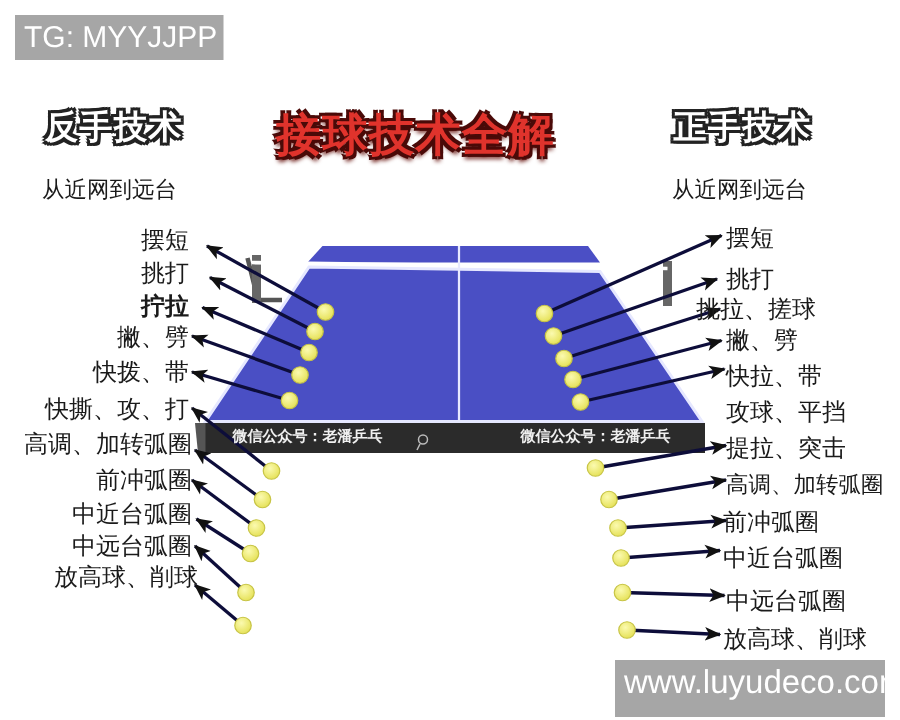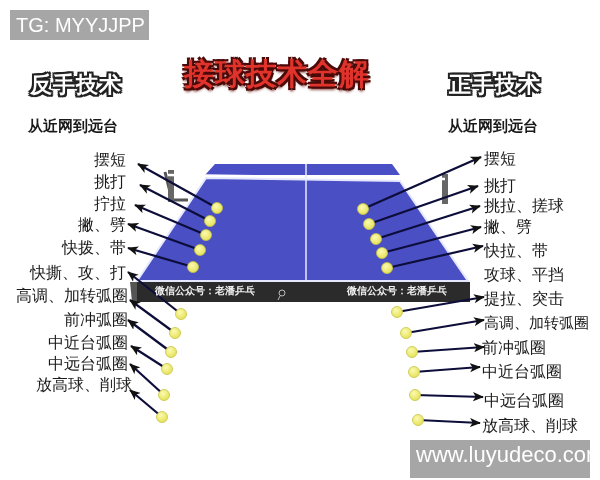--- a/index.html
+++ b/index.html
@@ -1,24 +1,24 @@
 <!DOCTYPE html>
 <html><head>
 <meta charset="utf-8">
 <style>
   html,body{margin:0;padding:0;}
   body{width:600px;height:480px;position:relative;background:#ffffff;overflow:hidden;font-family:"DejaVu Sans",sans-serif;}
   .wm{position:absolute;background:#a6a6a6;color:#ffffff;font-family:"Liberation Sans",sans-serif;}
   .wm-top{left:10px;top:10px;width:139px;height:30px;font-size:20px;line-height:30px;padding-left:6px;box-sizing:border-box;}
   .wm-bot{left:410px;top:440px;width:180px;height:38px;font-size:22px;line-height:30px;padding-left:6px;box-sizing:border-box;}
-  .title-main{position:absolute;left:184px;top:54px;font-size:30px;font-weight:bold;color:#e0332c;letter-spacing:1px;
+  .title-main{position:absolute;left:184px;top:70px;font-size:30px;font-weight:bold;color:#e0332c;letter-spacing:1px;
     text-shadow:-2px -2px 0 #4a0a08,2px -2px 0 #4a0a08,-2px 2px 0 #4a0a08,2px 2px 0 #4a0a08,0 3px 3px #6b1a15;}
   .side-title{position:absolute;font-size:22px;font-weight:bold;color:#ffffff;letter-spacing:1px;
     text-shadow:-2px -2px 0 #222,2px -2px 0 #222,-2px 2px 0 #222,2px 2px 0 #222,0 2px 0 #222,2px 0 0 #222,-2px 0 0 #222,0 -2px 0 #222;}
-  .side-sub{position:absolute;font-size:15px;font-weight:bold;color:#1a1a1a;}
+  .side-sub{position:absolute;font-size:15px;font-weight:normal;color:#1a1a1a;}
   .lbl{position:absolute;font-family:"DejaVu Serif",serif;font-size:16px;color:#1a1a1a;white-space:nowrap;line-height:20px;}
   .lbl.left{text-align:right;}
   svg.art{position:absolute;left:0;top:0;}
 </style>
 </head>
 <body>
 
 <div class="wm wm-top">TG: MYYJJPP</div>
 
 <div class="side-title" style="left:30px;top:70px;">反手技术</div>
@@ -116,33 +116,33 @@
     <circle cx="282" cy="293" r="3"></circle>
       <line x1="280" y1="296" x2="278" y2="300"></line>
   </g>
 </svg>
 
 <div style="position:absolute;left:155px;top:284px;font-size:10px;font-weight:bold;color:#f0f0f0;">微信公众号：老潘乒乓</div>
 <div style="position:absolute;left:347px;top:284px;font-size:10px;font-weight:bold;color:#f0f0f0;">微信公众号：老潘乒乓</div>
 
 <div class="lbl left" style="right:474px;top:150px;">摆短</div>
 <div class="lbl left" style="right:474px;top:172px;">挑打</div>
-<div class="lbl left" style="right:474px;top:194px;">拧拉</div>
+<div class="lbl left" style="right:474px;top:194px;font-weight:bold;">拧拉</div>
 <div class="lbl left" style="right:474px;top:215px;">撇、劈</div>
 <div class="lbl left" style="right:474px;top:238px;text-align:right;">快拨、带</div>
 <div class="lbl left" style="right:474px;top:263px;">快撕、攻、打</div>
 <div class="lbl left" style="right:472px;top:286px;">高调、加转弧圈</div>
 <div class="lbl left" style="right:472px;top:310px;">前冲弧圈</div>
 <div class="lbl left" style="right:472px;top:333px;">中近台弧圈</div>
 <div class="lbl left" style="right:472px;top:354px;">中远台弧圈</div>
 <div class="lbl left" style="right:468px;top:375px;">放高球、削球</div>
 
 <div class="lbl" style="left:484px;top:149px;">摆短</div>
 <div class="lbl" style="left:484px;top:176px;">挑打</div>
-<div class="lbl" style="left:484px;top:196px;">挑拉、搓球</div>
+<div class="lbl" style="left:464px;top:196px;">挑拉、搓球</div>
 <div class="lbl" style="left:484px;top:217px;">撇、劈</div>
 <div class="lbl" style="left:484px;top:241px;">快拉、带</div>
 <div class="lbl" style="left:484px;top:265px;">攻球、平挡</div>
 <div class="lbl" style="left:484px;top:289px;">提拉、突击</div>
 <div class="lbl" style="left:484px;top:313px;font-size:15px;">高调、加转弧圈</div>
 <div class="lbl" style="left:482px;top:338px;">前冲弧圈</div>
 <div class="lbl" style="left:482px;top:362px;">中近台弧圈</div>
 <div class="lbl" style="left:484px;top:391px;">中远台弧圈</div>
 <div class="lbl" style="left:482px;top:416px;">放高球、削球</div>
 

